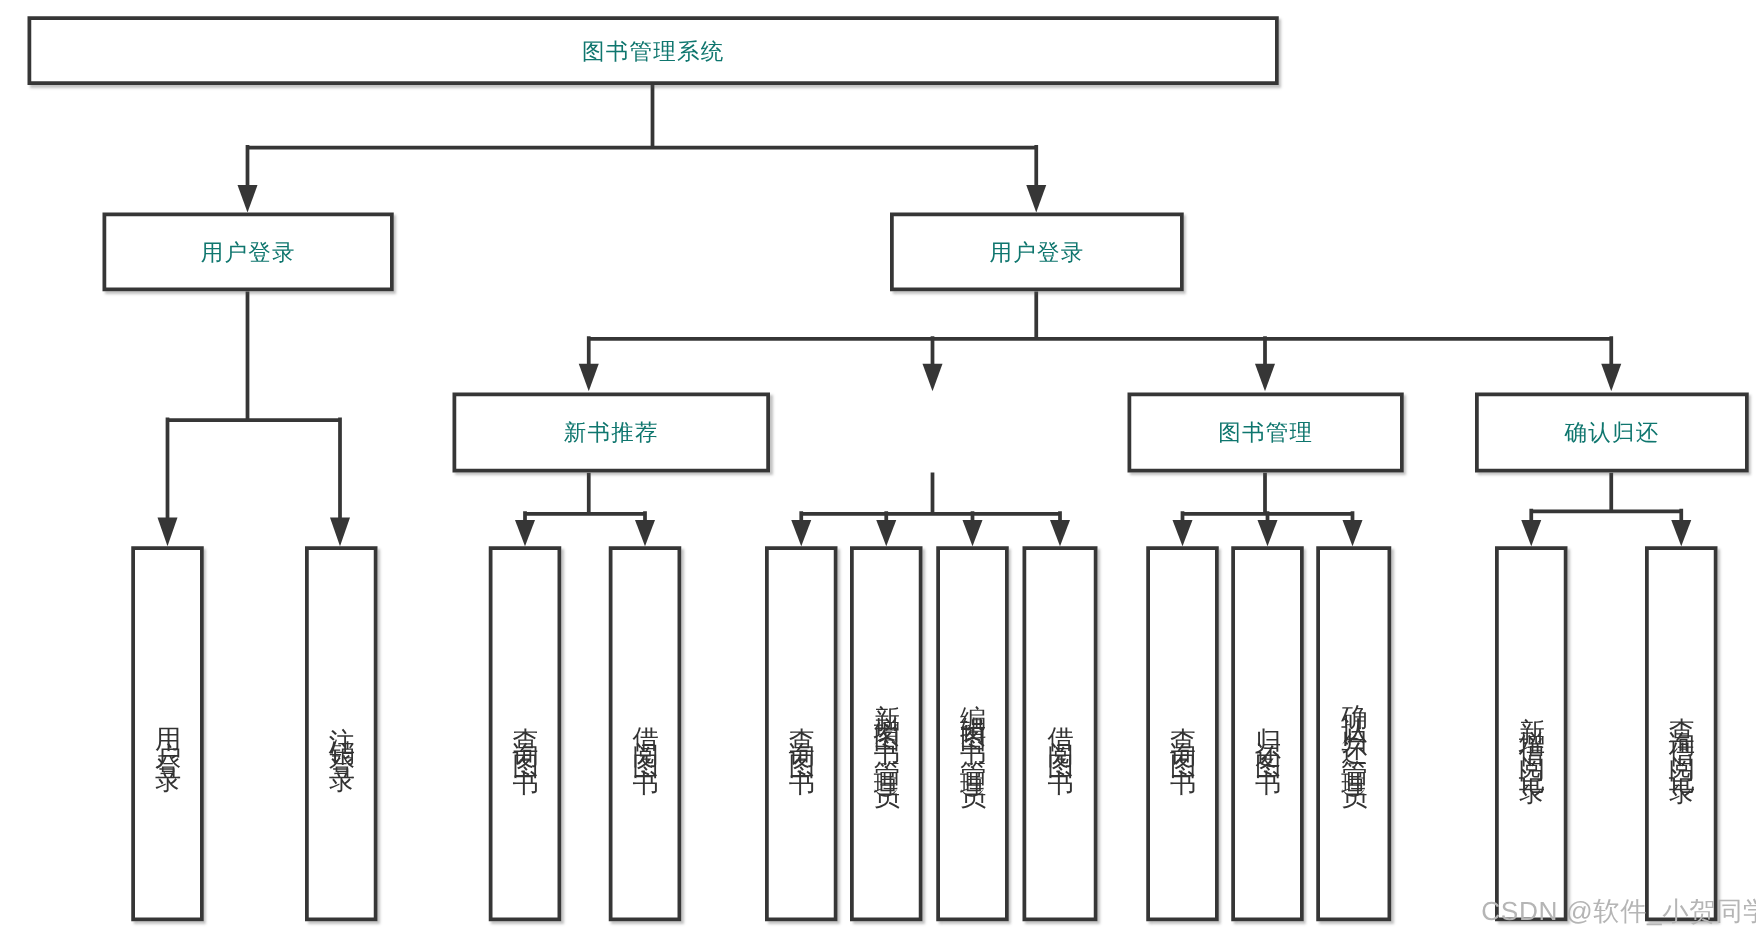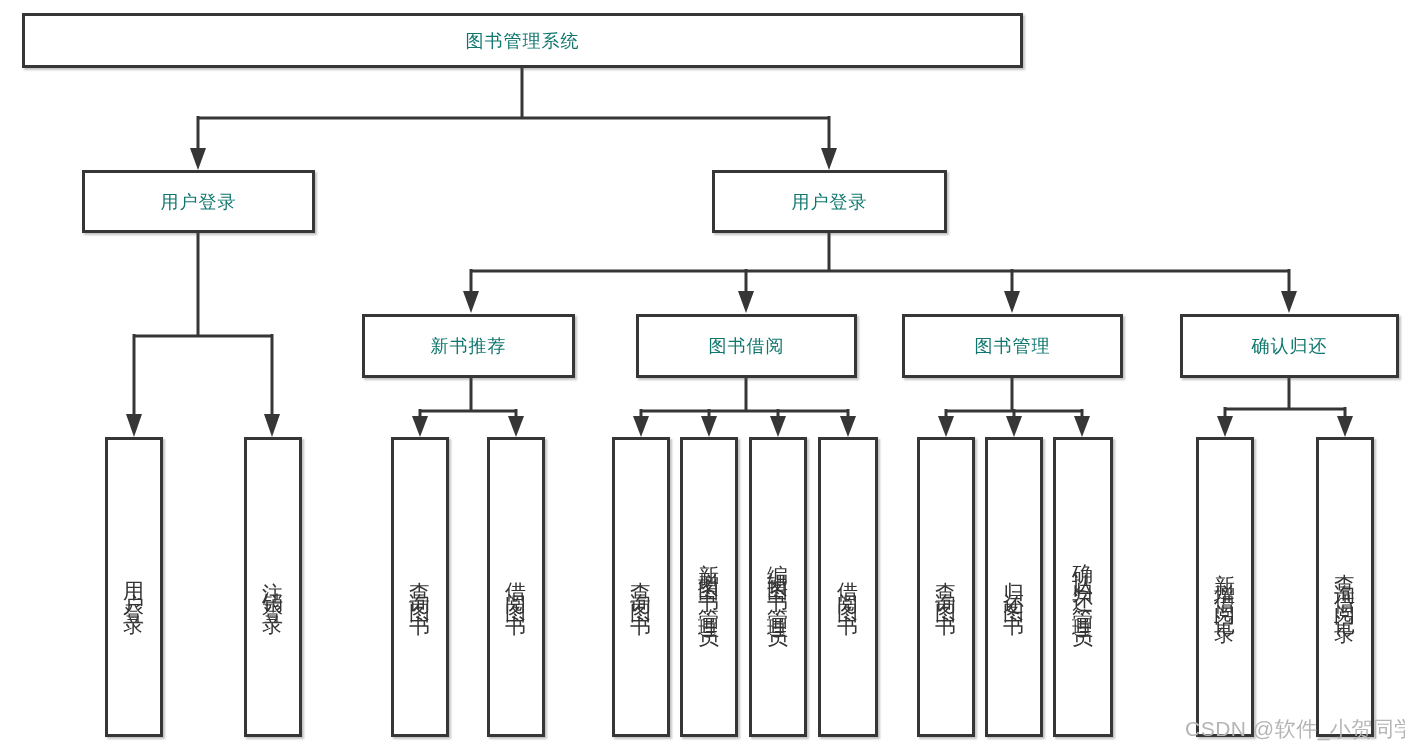--- a/index.html
+++ b/index.html
@@ -140,25 +140,22 @@
     <span>图书管理系统</span>
   </div>
 
   <div class="node" style="left:82px; top:170px; width:233px; height:63px;">
     <span>用户登录</span>
   </div>
   <div class="node" style="left:712px; top:170px; width:235px; height:63px;">
     <span>用户登录</span>
   </div>
 
-  <div class="node" style="left:362px; top:314px; width:213px; height:64px;">
+  <div class="node" style="left:362px; top:314px; width:254px; height:64px;">
     <span>新书推荐</span>
-  </div>
-  <div class="node" style="left:636px; top:314px; width:221px; height:64px;">
-    <span>图书借阅</span>
   </div>
   <div class="node" style="left:902px; top:314px; width:221px; height:64px;">
     <span>图书管理</span>
   </div>
   <div class="node" style="left:1180px; top:314px; width:219px; height:64px;">
     <span>确认归还</span>
   </div>
 
   <div class="vnode" style="left:105px;">
     <span class="vt ls11">用户登录</span>

